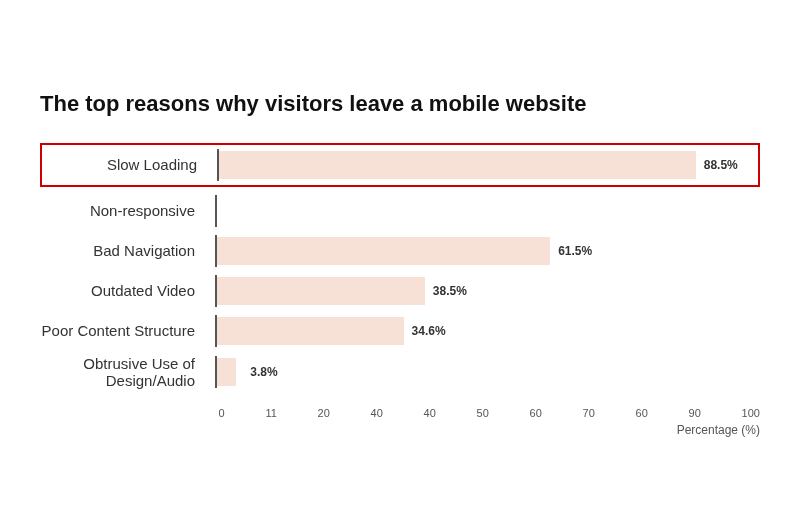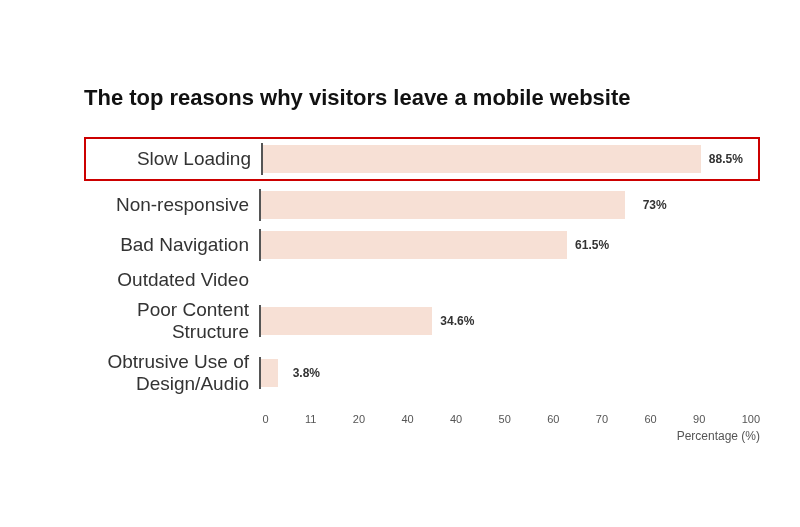--- a/index.html
+++ b/index.html
@@ -8,21 +8,20 @@
       font-family: -apple-system, BlinkMacSystemFont, 'Segoe UI', Arial, sans-serif;
       display: flex;
       justify-content: center;
       align-items: center;
       width: 800px;
       min-height: 527px;
       padding: 30px 40px;
     }
     .chart-container {
       width: 100%;
-      margin-left: 44px;
     }
     .chart-title {
       font-size: 22px;
       font-weight: 700;
       color: #111;
       line-height: 1.3;
       margin-bottom: 24px;
     }
     .chart-area {
       display: flex;
@@ -38,22 +37,22 @@
     .bar-row.highlighted {
       border: 2.5px solid #cc0000;
       padding: 4px 0;
       margin-bottom: 8px;
       background: transparent;
     }
     .bar-label {
       width: 175px;
       min-width: 175px;
       text-align: right;
-      padding-right: 10px;
-      font-size: 19px;
+      padding-right: 20px;
+      font-size: 15px;
       color: #333;
     }
     .bar-track {
       position: relative;
       flex: 1;
       height: 32px;
       display: flex;
       align-items: center;
     }
     .bar-axis-line {
@@ -122,36 +121,39 @@
           <div class="bar-axis-line"></div>
           <div class="bar-fill" style="width: calc(88.5% - 1.5px);">
             <span class="bar-value">88.5%</span>
           </div>
         </div>
       </div>
       <div class="bar-row">
         <div class="bar-label">Non-responsive</div>
         <div class="bar-track">
           <div class="bar-axis-line"></div>
-          <div class="bar-fill" style="width: calc(73% - 1.5px);">
-            <span class="bar-value">73%</span>
-          </div>
         </div>
       </div>
       <div class="bar-row">
         <div class="bar-label">Bad Navigation</div>
         <div class="bar-track">
           <div class="bar-axis-line"></div>
           <div class="bar-fill" style="width: calc(61.5% - 1.5px);">
             <span class="bar-value">61.5%</span>
           </div>
         </div>
       </div>
       <div class="bar-row">
         <div class="bar-label">Outdated Video</div>
+        <div class="bar-track">
+          <div class="bar-axis-line"></div>
+          <div class="bar-fill" style="width: calc(38.5% - 1.5px);">
+            <span class="bar-value">38.5%</span>
+          </div>
+        </div>
       </div>
       <div class="bar-row">
         <div class="bar-label">Poor Content Structure</div>
         <div class="bar-track">
           <div class="bar-axis-line"></div>
           <div class="bar-fill" style="width: calc(34.6% - 1.5px);">
             <span class="bar-value">34.6%</span>
           </div>
         </div>
       </div>

